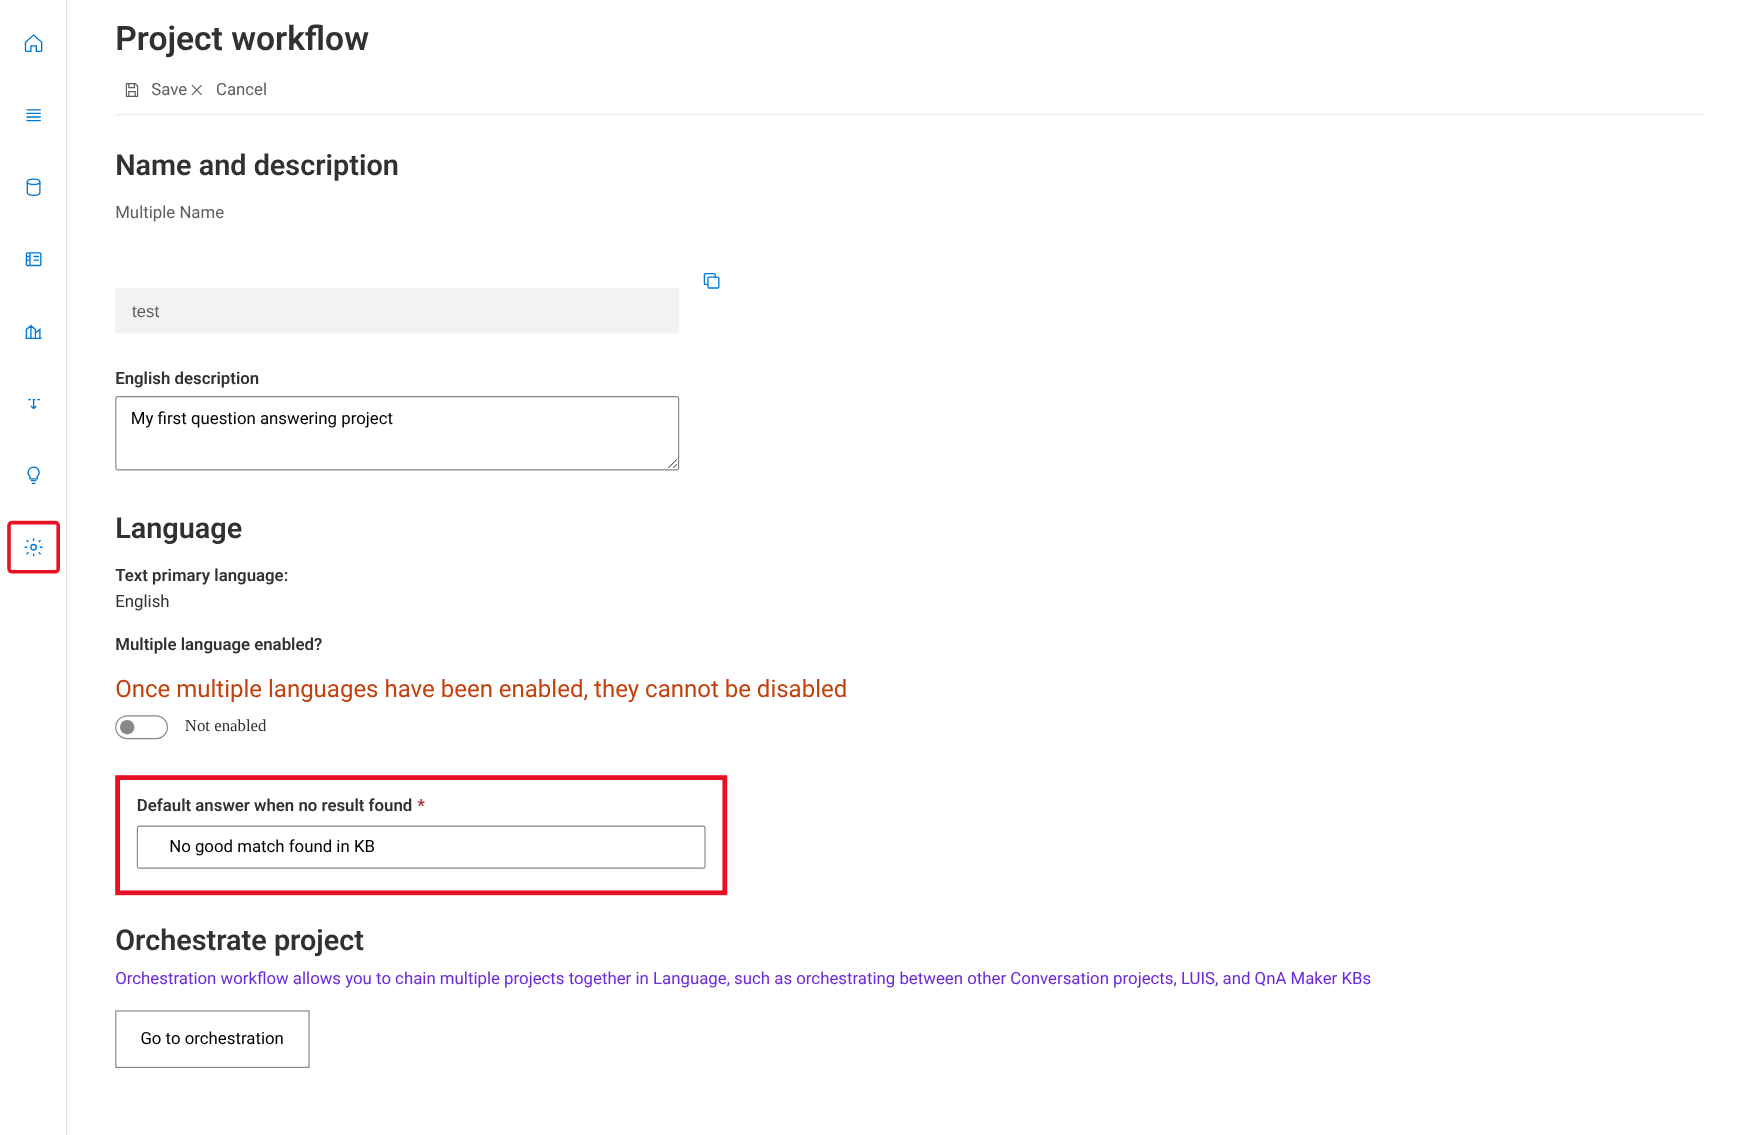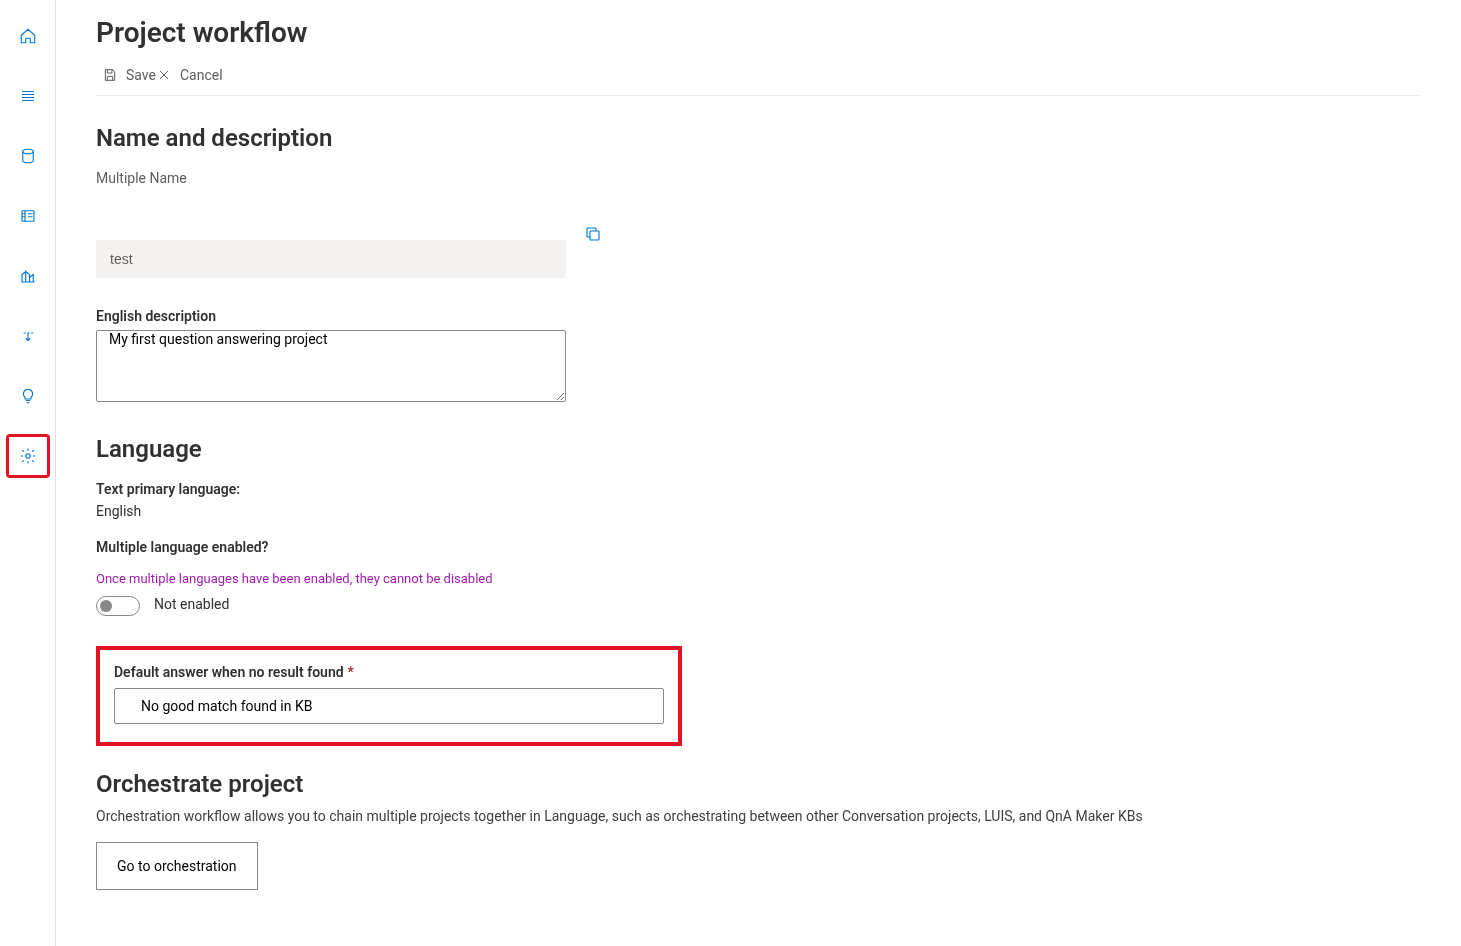--- a/index.html
+++ b/index.html
@@ -86,69 +86,69 @@
     font-size:14px;
     margin-top:48px;
   }
   .copy-btn {
     width:20px; height:20px;
     cursor:pointer;
   }
   .copy-btn svg { width:18px; height:18px; stroke:#0078d4; fill:none; stroke-width:1.5; }
   .desc-area {
     width:470px;
-    height:72px;
-    border:1px solid #8a8886;
-    border-radius:2px;
-    padding:0 12px;
+    height:62px;
+    border:1px solid #8a8886;
+    border-radius:2px;
+    padding:10px 12px;
     font-family:inherit;
     font-size:14px;
     resize:both;
   }
   .block { margin-bottom:30px; }
   .static-value { font-size:14px; color:#323130; margin:4px 0 0 0; }
-  .note { font-size:13px; color:#a21caf; margin:16px 0 10px 0; }
-  
-  .toggle-row { display:flex; align-items:flex-start; gap:14px; }
+  .note { font-size:20px; color:#c2410c; margin:16px 0 10px 0; }
+  
+  .toggle-row { display:flex; align-items:center; gap:14px;font-family:Liberation Serif, serif; }
   .toggle {
     width:44px; height:20px;
     border:1px solid #8a8886;
     border-radius:10px;
     position:relative;
     background:#fff;
     cursor:pointer;
   }
   .toggle .knob {
     position:absolute;
     left:3px; top:3px;
     width:12px; height:12px;
     background:#8a8886;
     border-radius:50%;
   }
   .toggle-text { color:#323130; }
   
   .highlight-box {
     border:4px solid #e81123;
     padding:14px 14px 18px 14px;
-    width:586px;
+    width:510px;
     margin-bottom:24px;
   }
   .req-star { color:#a4262c; margin-left:4px; }
   .answer-input {
     width:100%;
     height:36px;
     border:1px solid #8a8886;
     border-radius:2px;
     padding:0 26px;
     font-size:14px;
     font-family:inherit;
   }
   .orch-desc {
     font-size:14px;
-    color:#404040;
+    color:#6d28d9;
     margin:6px 0 18px 0;
     max-width:1330px;
   }
   .orch-btn {
     height:48px;
     padding:0 20px;
     border:1px solid #8a8886;
     background:#fff;
     font-size:14px;
     font-family:inherit;

